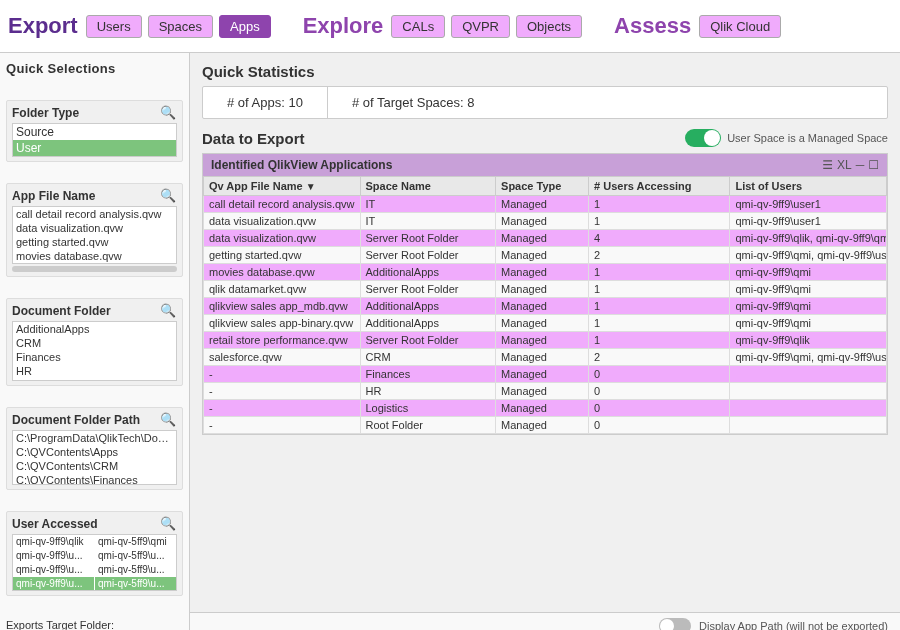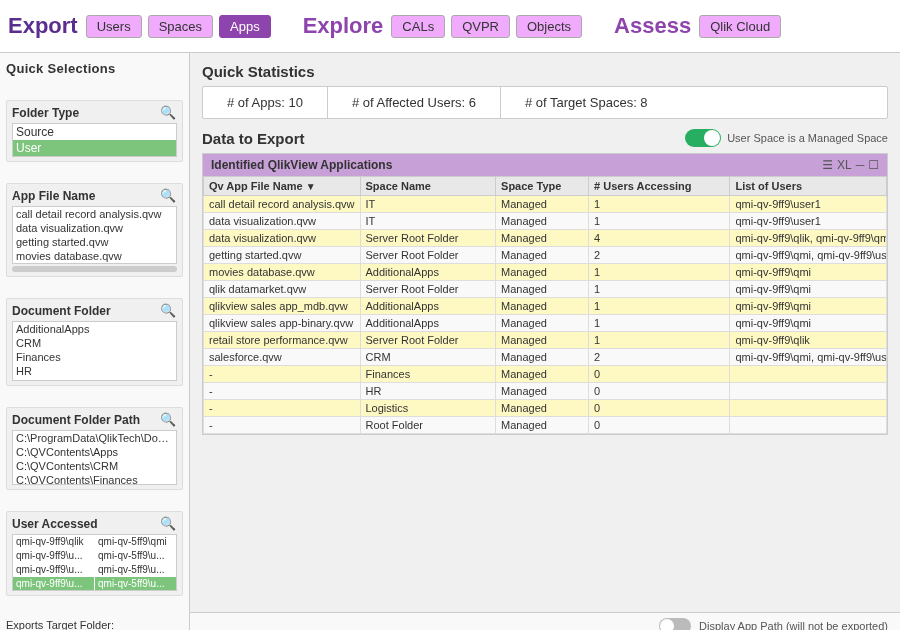--- a/index.html
+++ b/index.html
@@ -46,21 +46,21 @@
 
     
     .data-export-header { display: flex; align-items: center; justify-content: space-between; margin-bottom: 6px; }
     .data-export-title { font-size: 15px; font-weight: bold; color: #333; }
     .toggle-container { display: flex; align-items: center; gap: 6px; }
     .toggle { width: 36px; height: 18px; background: #27ae60; border-radius: 9px; position: relative; cursor: pointer; display: inline-block; }
     .toggle-knob { width: 16px; height: 16px; background: #fff; border-radius: 50%; position: absolute; top: 1px; right: 1px; }
     .toggle-label { font-size: 11px; color: #555; }
 
     
-    .table-wrapper { border: 1px solid #ccc; background: #fef9c3; }
+    .table-wrapper { border: 1px solid #ccc; background: #f0abfc; }
     .table-header-bar { background: #c8a0d8; padding: 4px 8px; display: flex; align-items: center; justify-content: space-between; }
     .table-header-title { font-weight: bold; font-size: 12px; color: #333; }
     .table-icons { display: flex; gap: 4px; font-size: 12px; color: #555; }
     .table-icons span { cursor: pointer; }
     table { width: 100%; border-collapse: collapse; }
     thead th { background: #e8e8e8; border: 1px solid #ccc; padding: 3px 5px; font-size: 11px; font-weight: bold; color: #333; text-align: left; white-space: nowrap; }
     tbody td { border: 1px solid #ddd; padding: 2px 5px; font-size: 11px; color: #333; white-space: nowrap; overflow: hidden; max-width: 120px; }
     tbody tr:nth-child(even) { background: #f9f9f9; }
 
     
@@ -171,21 +171,20 @@
     <button class="export-btn">Export Apps to CSV</button>
   </div>
 
   <div style="flex:1; display:flex; flex-direction:column; overflow:hidden;">
     <div class="right-panel" style="flex:1;overflow-y:auto;padding-bottom:0;">
 
       <div>
         <div class="quick-stats-title">Quick Statistics</div>
         <div class="stats-bar">
           <div class="stat-item"># of Apps: 10</div>
-          <div class="stat-item"># of Affected Users: 6</div>
           <div class="stat-item"># of Target Spaces: 8</div>
         </div>
       </div>
 
       <div style="height:10px;"></div>
 
       <div>
         <div class="data-export-header">
           <div class="data-export-title">Data to Export</div>
           <div class="toggle-container">

